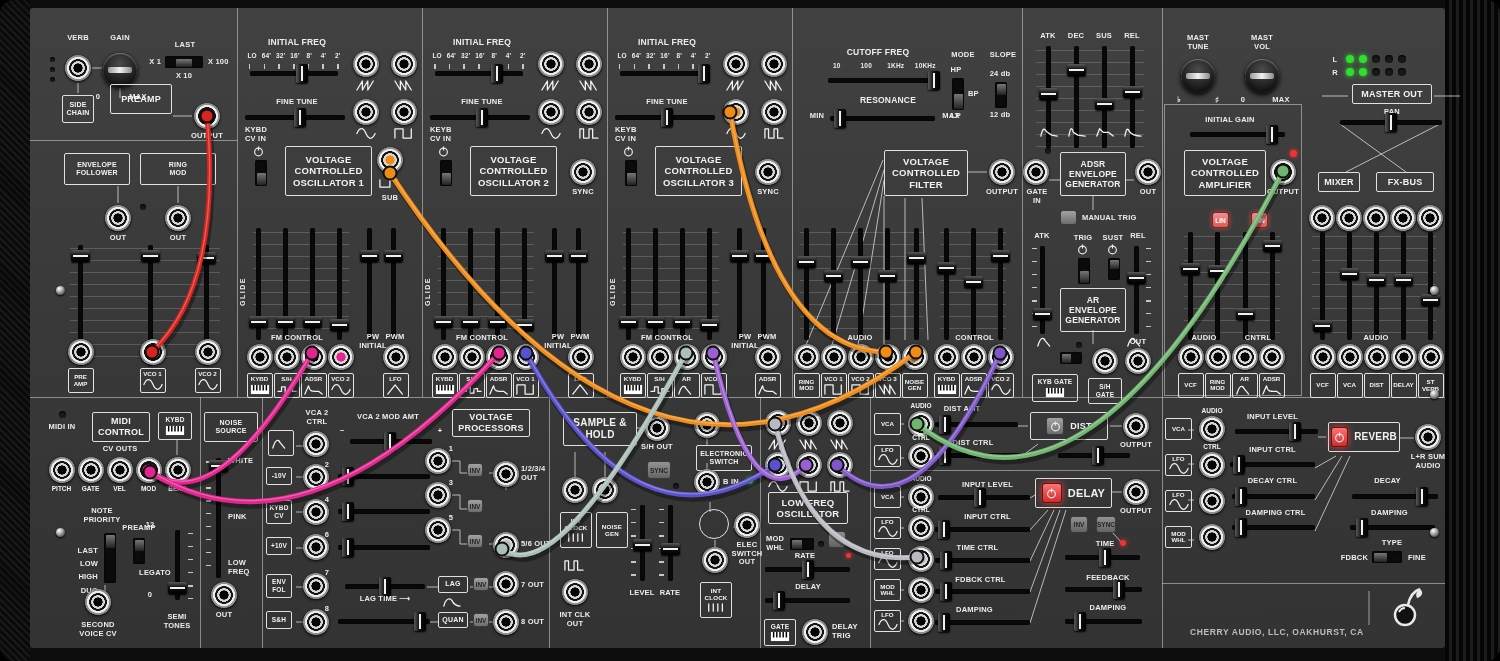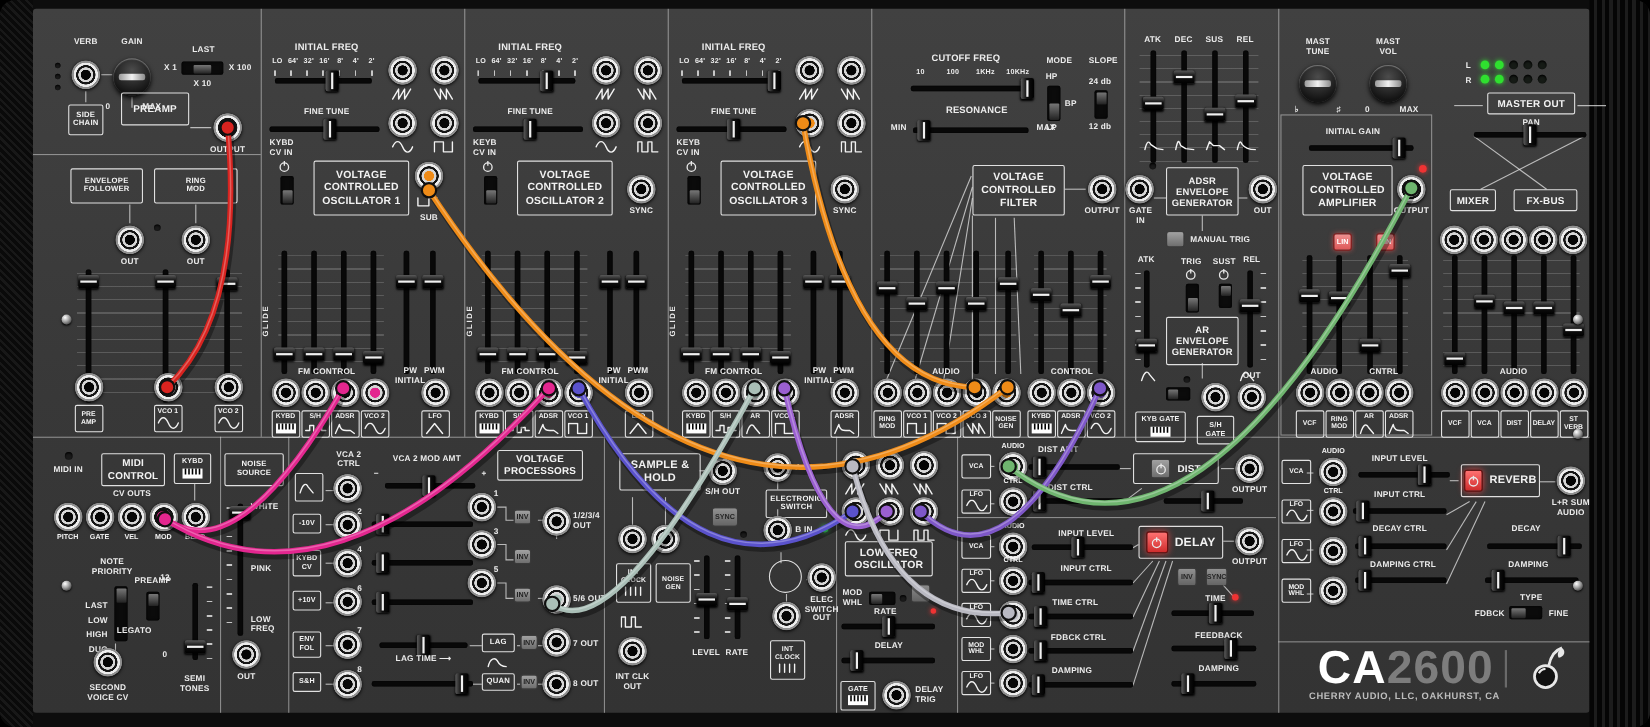--- a/index.html
+++ b/index.html
@@ -1231,21 +1231,21 @@
     <div class="lbl r" style="left:28px;top:134px;width:40px;line-height:1.75">
       <span>LAST</span><br><span>LOW</span><br><span>HIGH</span><br><span>DUO</span>
     </div>
     <div class="vsw" style="left:74px;top:136px;height:50px">
         <div class="swk t" style="height:26%"></div>
       </div>
     <div class="lbl" style="left:82px;top:127px;width:54px">PREAMP</div>
     <div class="vsw" style="left:103px;top:141px;height:26px">
         <div class="swk t"></div>
       </div>
-    <div class="lbl" style="left:65px;top:172px;width:54px">LEGATO</div>
+    <div class="lbl" style="left:98px;top:172px;width:54px">LEGATO</div>
     <div class="lbl" style="left:112px;top:124px;width:16px">12</div>
     <div class="vs" style="left:145px;top:133px;height:70px">
         <div class="vh" style="top:52px"></div>
       </div>
     <div class="tks" style="left:158px;top:136px;height:66px"></div>
     <div class="lbl" style="left:112px;top:194px;width:16px">0</div>
     <div class="lbl" style="left:122px;top:216px;width:50px">SEMI
 TONES</div>
     <div class="jackA" style="left:55px;top:192px"></div>
     <div class="lbl" style="left:38px;top:224px;width:60px">SECOND
@@ -1735,21 +1735,20 @@
       </div>
     <div class="lbl" style="left:202px;top:142px;width:60px">TYPE</div>
     <div class="lbl r" style="left:168px;top:157px;width:40px">FDBCK</div>
     <div class="hsw" style="left:212px;top:154px;width:30px">
         <div class="swk l"></div>
       </div>
     <div class="lbl l" style="left:248px;top:157px;width:40px">FINE</div>
   </div>
 
   <div class="mod" style="left:1160px;top:583px;width:285px;height:62px">
-    <div class="logoCA" style="left:38px;top:0px"><span style="color:#fff">CA</span><span>2600</span></div>
     <div class="company" style="left:30px;top:44px">CHERRY AUDIO, LLC, OAKHURST, CA</div>
     <div class="lbar" style="left:208px;top:8px;height:34px"></div>
     <span style="position:absolute;left:226px;top:2px">
       <svg width="40" height="46" viewBox="0 0 40 46">
           <path d="M22 20 C24 10 28 6 34 4" fill="none" stroke="#e8e8e8" stroke-width="2.5"></path>
           <path d="M34 4 c4 3 2 8 -3 9 c-2 -4 0 -7 3 -9z" fill="#e8e8e8"></path>
           <circle cx="19" cy="30" r="10" fill="#111" stroke="#e8e8e8" stroke-width="2.5"></circle>
           <path d="M13 27 a7 7 0 0 1 6 -4" fill="none" stroke="#e8e8e8" stroke-width="2"></path>
         </svg>
     </span>

